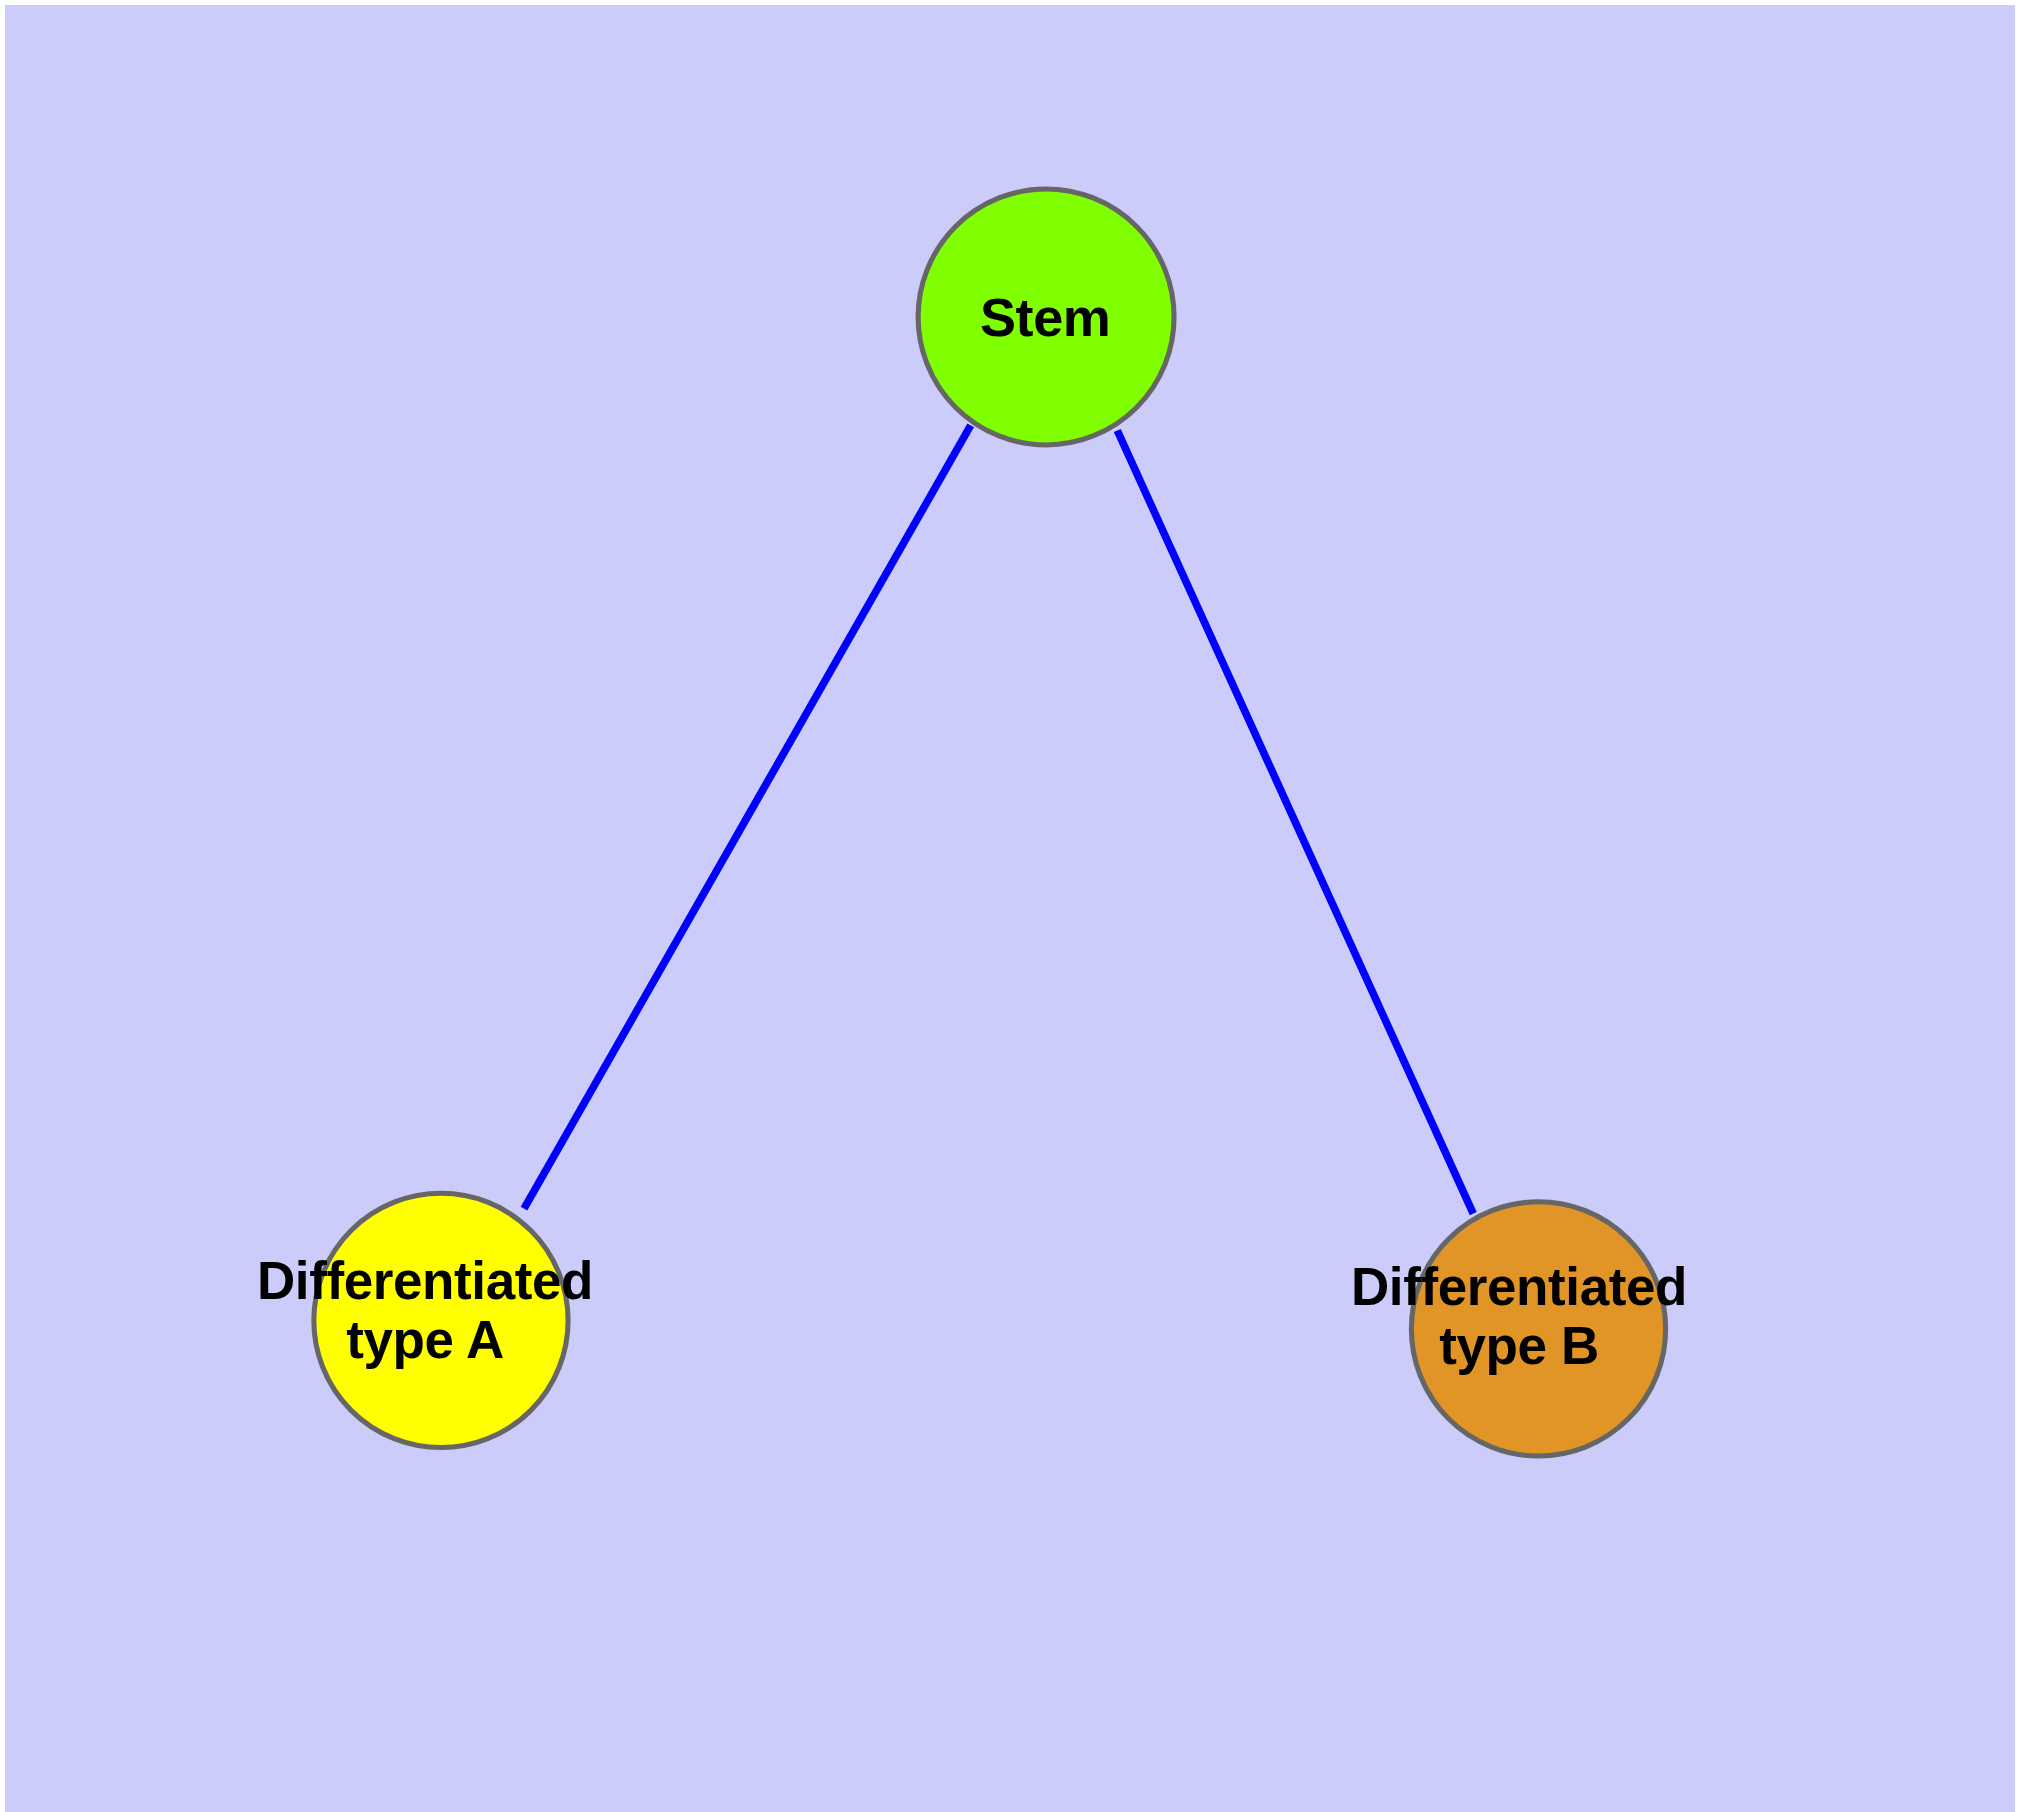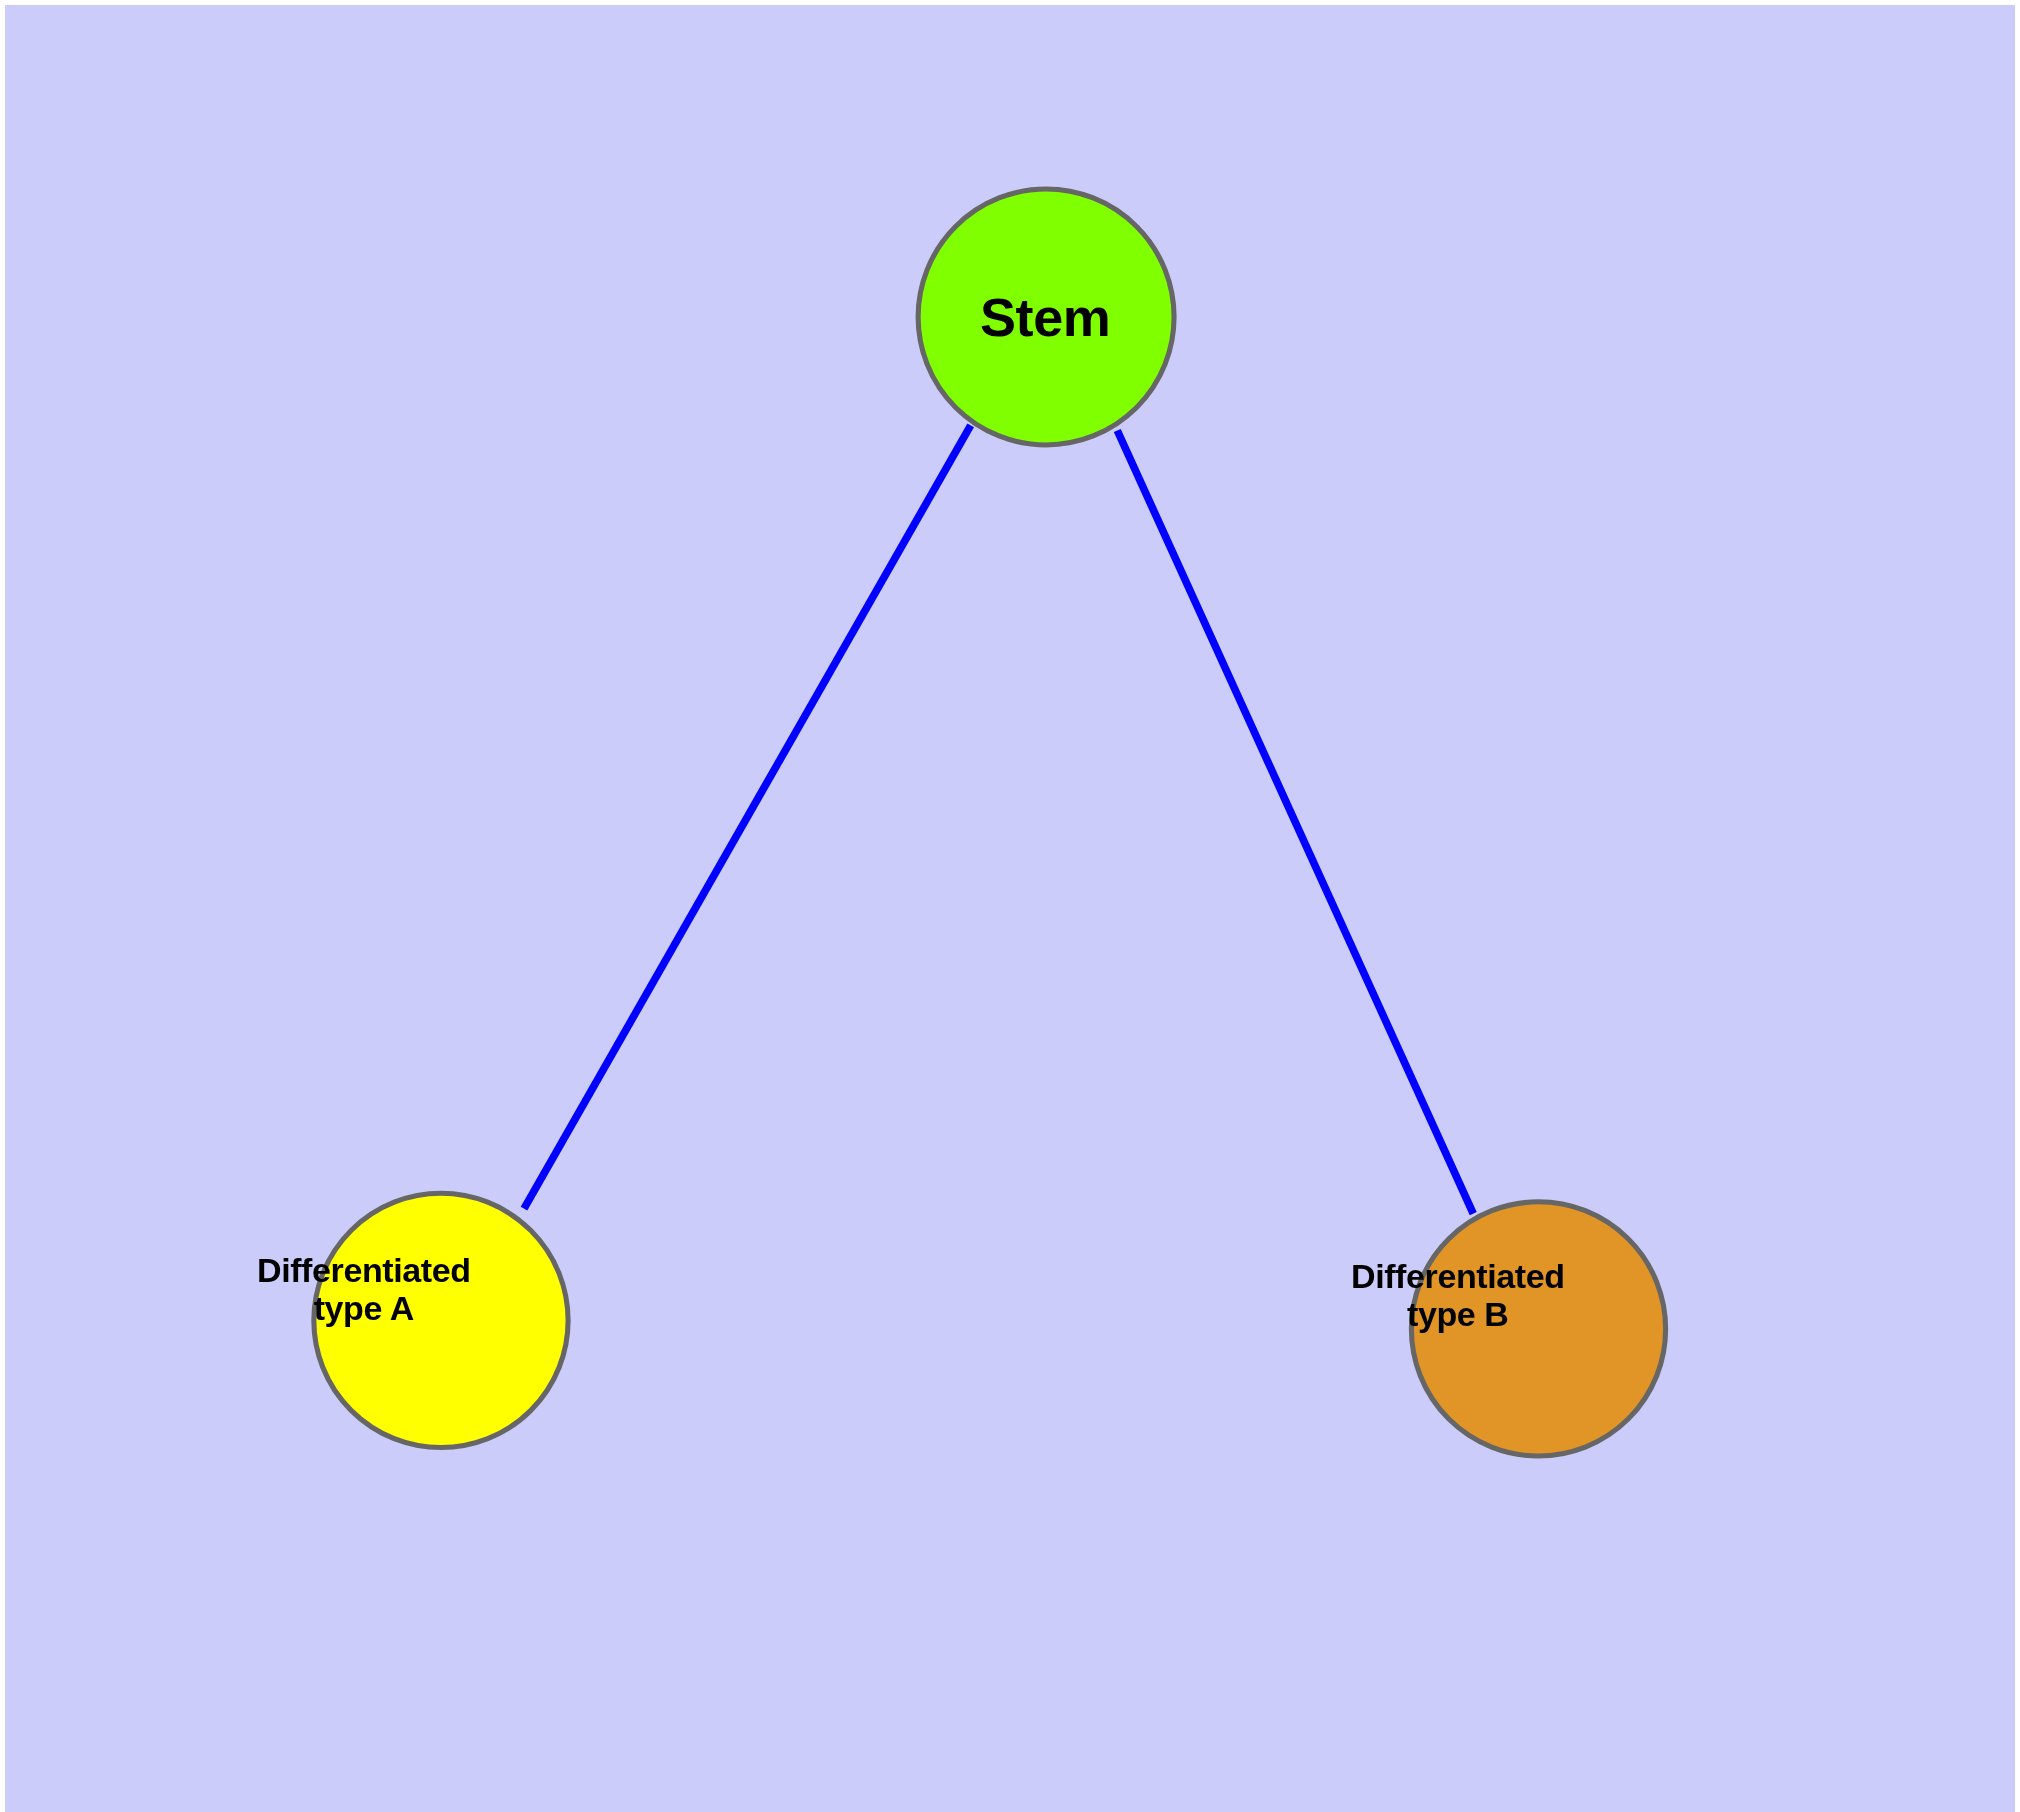--- a/index.html
+++ b/index.html
@@ -38,21 +38,21 @@
   }
   .edge-line {
     stroke: #0000ff;
     stroke-width: 9;
     stroke-linecap: butt;
   }
   .node-label {
     position: absolute;
     color: #000000;
     font-weight: bold;
-    font-size: 34px;
+    font-size: 53px;
     line-height: 1.12;
     text-align: center;
     white-space: pre;
     letter-spacing: -0.4px;
     pointer-events: none;
   }
   .node-label.stem-label {
     font-size: 54px;
   }
 </style>

